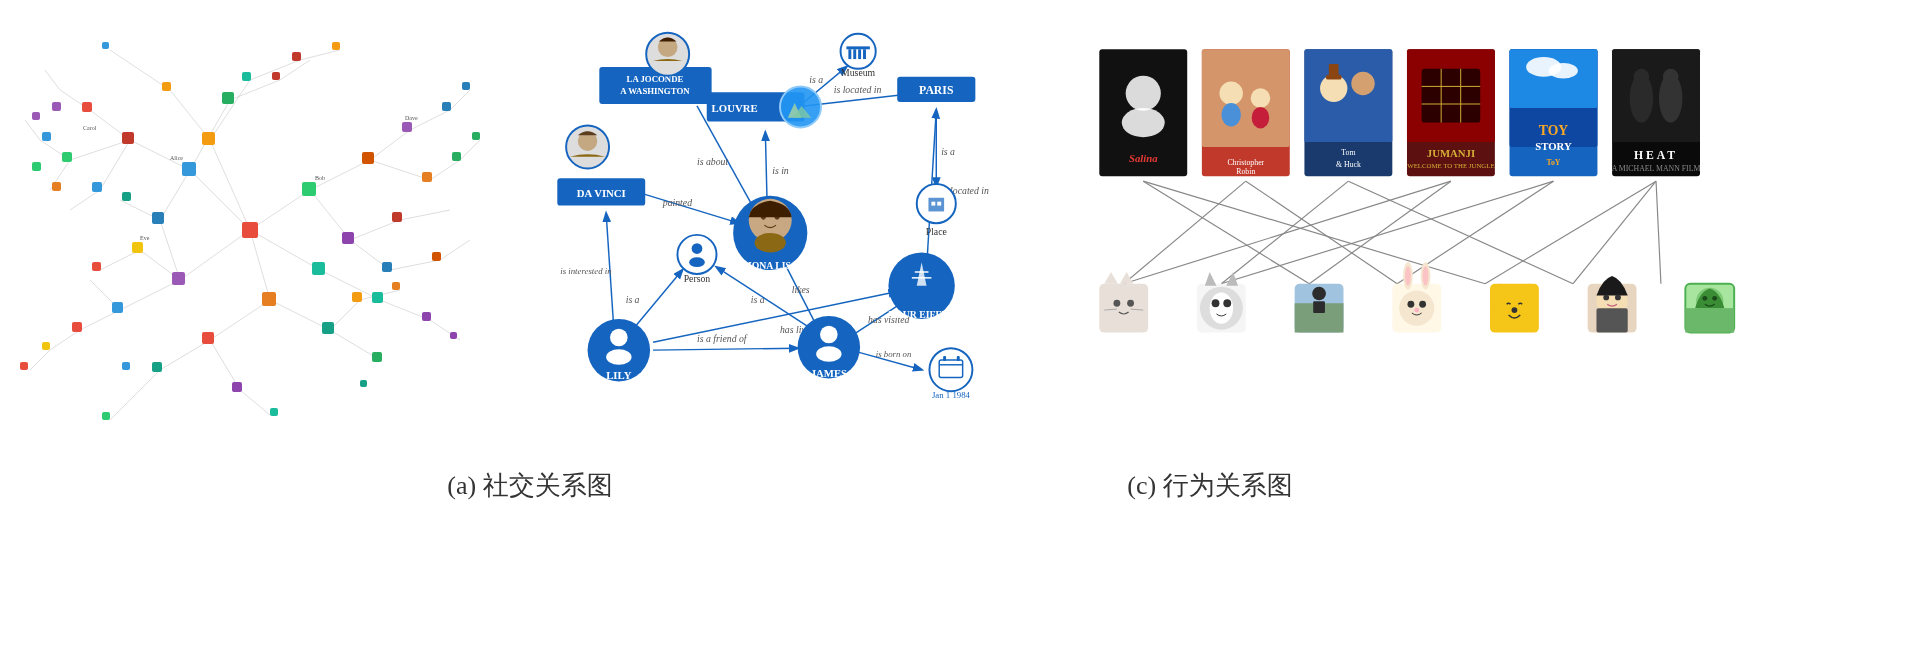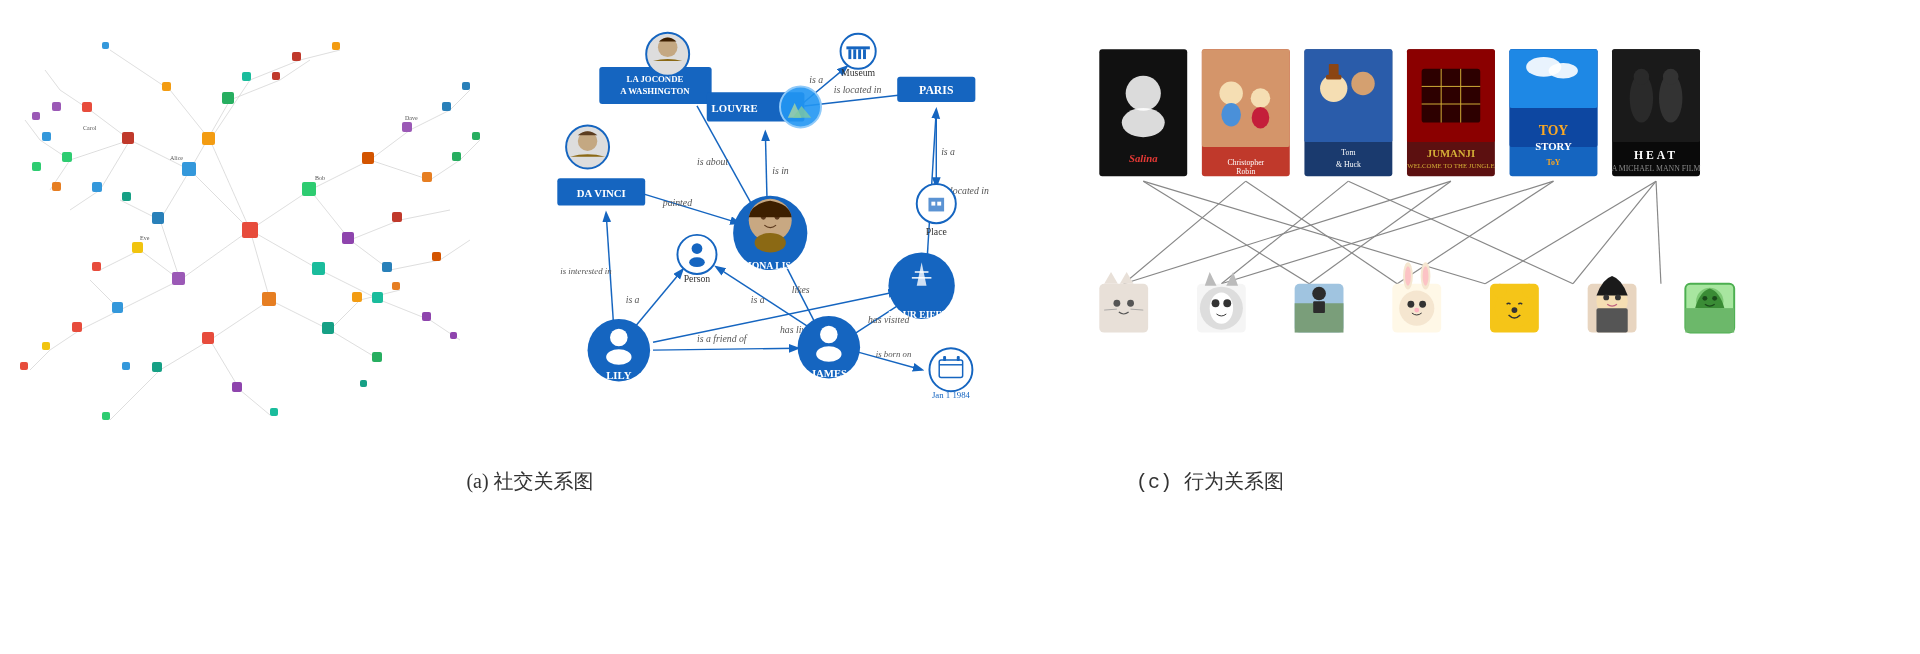--- a/index.html
+++ b/index.html
@@ -77,29 +77,29 @@
 
     
     .captions-row {
       display: flex;
       flex-direction: row;
       width: 100%;
       justify-content: center;
     }
 
     .caption {
-      font-size: 20px;
+      font-size: 26px;
       color: #333;
       text-align: center;
       padding: 8px 0;
     }
 
     .caption-a { width: 500px; }
     .caption-b { width: 560px; }
-    .caption-c { width: 860px; font-family: Liberation Mono, monospace; }
+    .caption-c { width: 860px; }
 
     
     .kg-svg {
       width: 100%;
       height: 100%;
     }
 
     
     .bg-svg {
       width: 100%;

